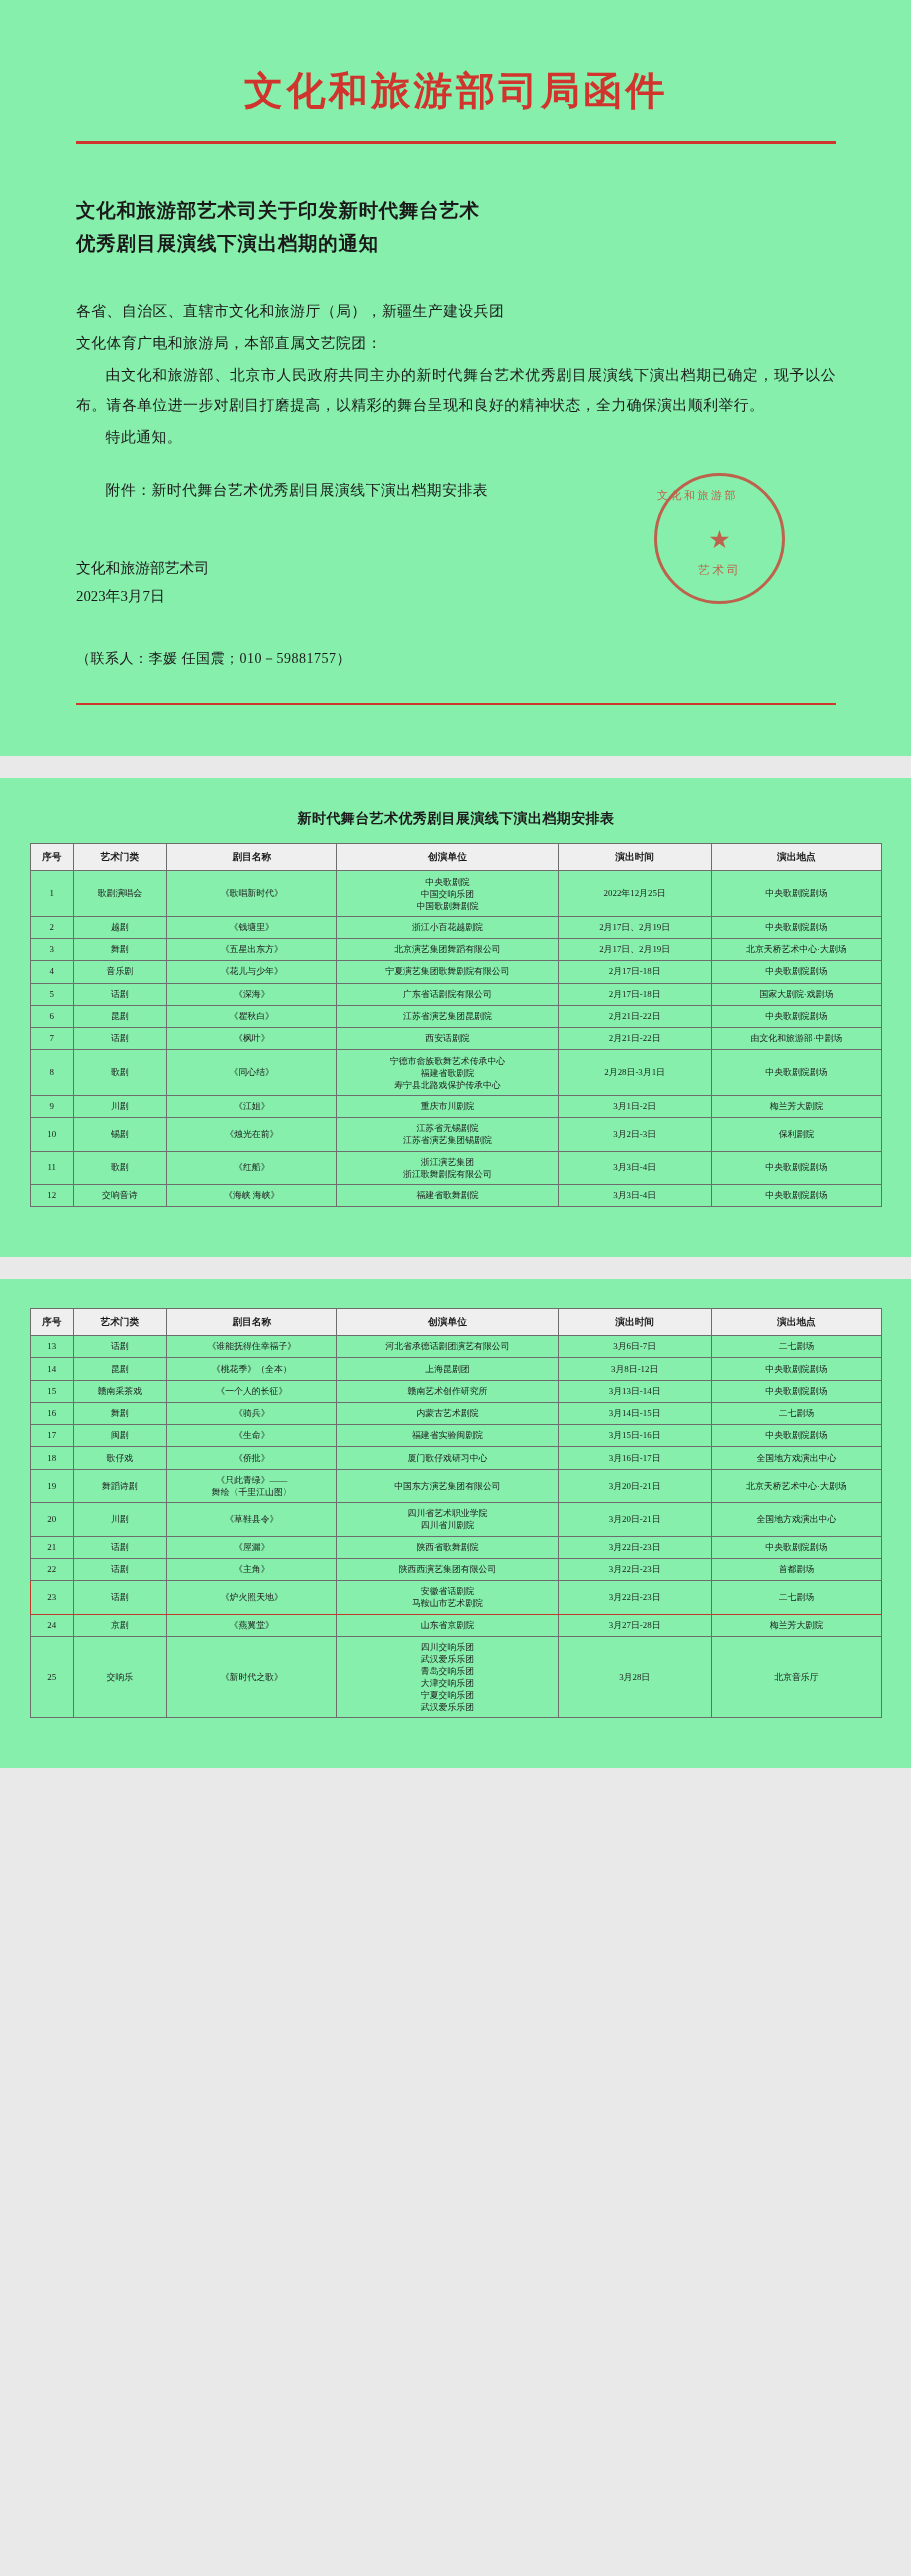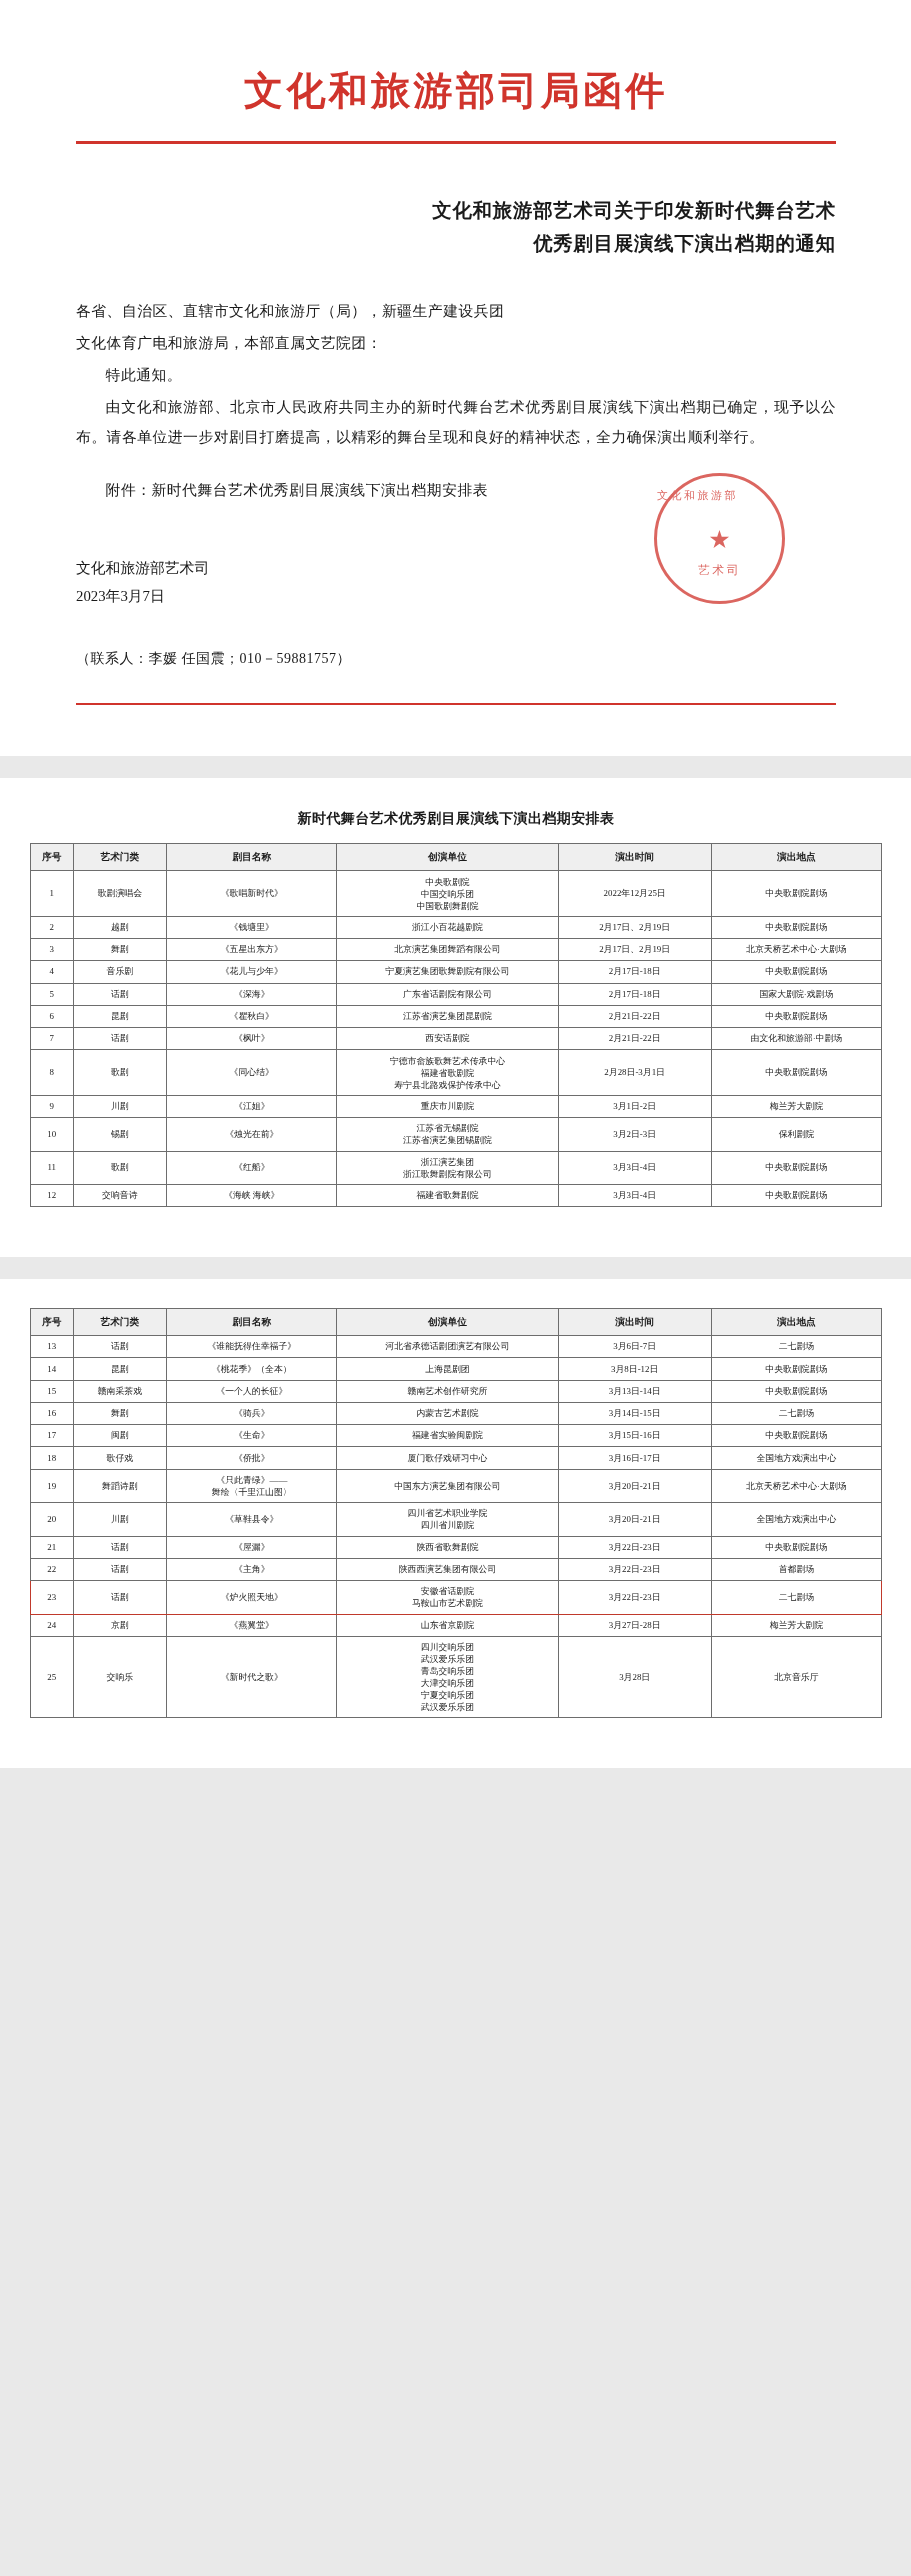--- a/index.html
+++ b/index.html
@@ -8,21 +8,21 @@
     background: #e9e9e9;
   }
   body {
     width: 912px;
     font-family: "Liberation Serif", "DejaVu Serif", serif;
     color: #1a1a1a;
   }
   .page {
     width: 912px;
     box-sizing: border-box;
-    background: #ffffff;
+    background: #86efac;
     position: relative;
   }
   
   .letter {
     padding: 34px 76px 51px 76px;
     min-height: 642px;
   }
   .letter-title {
     text-align: center;
     color: #d0342c;
@@ -32,21 +32,21 @@
     font-family: "Liberation Serif", "DejaVu Serif", serif;
     margin: 29.6px 0 8.4px 0;
     white-space: nowrap;
   }
   .red-rule {
     height: 2.5px;
     background: #d0342c;
     margin: 23.6px 0 0 0;
   }
   .doc-heading {
-    text-align: right;
+    text-align: left;
     font-size: 19.4px;
     font-weight: bold;
     line-height: 1.7;
     margin: 51px 0 0 0;
     letter-spacing: 0.8px;
   }
   .doc-heading div { display: block; }
   .body-text {
     font-size: 14.8px;
     line-height: 2.05;
@@ -173,22 +173,22 @@
     <div class="red-rule"></div>
 
     <div class="doc-heading">
       <div>文化和旅游部艺术司关于印发新时代舞台艺术</div>
       <div>优秀剧目展演线下演出档期的通知</div>
     </div>
 
     <div class="body-text">
       <p>各省、自治区、直辖市文化和旅游厅（局），新疆生产建设兵团</p>
       <p>文化体育广电和旅游局，本部直属文艺院团：</p>
+      <p class="indent2">由文化和旅游部、北京市人民政府共同主办的新时代舞台艺术优秀剧目展演线下演出档期已确定，现予以公布。请各单位进一步对剧目打磨提高，以精彩的舞台呈现和良好的精神状态，全力确保演出顺利举行。</p>
       <p class="indent2">特此通知。</p>
-      <p class="indent2">由文化和旅游部、北京市人民政府共同主办的新时代舞台艺术优秀剧目展演线下演出档期已确定，现予以公布。请各单位进一步对剧目打磨提高，以精彩的舞台呈现和良好的精神状态，全力确保演出顺利举行。</p>
     </div>
 
     <div class="attach">附件：新时代舞台艺术优秀剧目展演线下演出档期安排表</div>
 
     <div class="signature">
       <div>文化和旅游部艺术司</div>
       <div>2023年3月7日</div>
     </div>
 
     <div class="seal">

